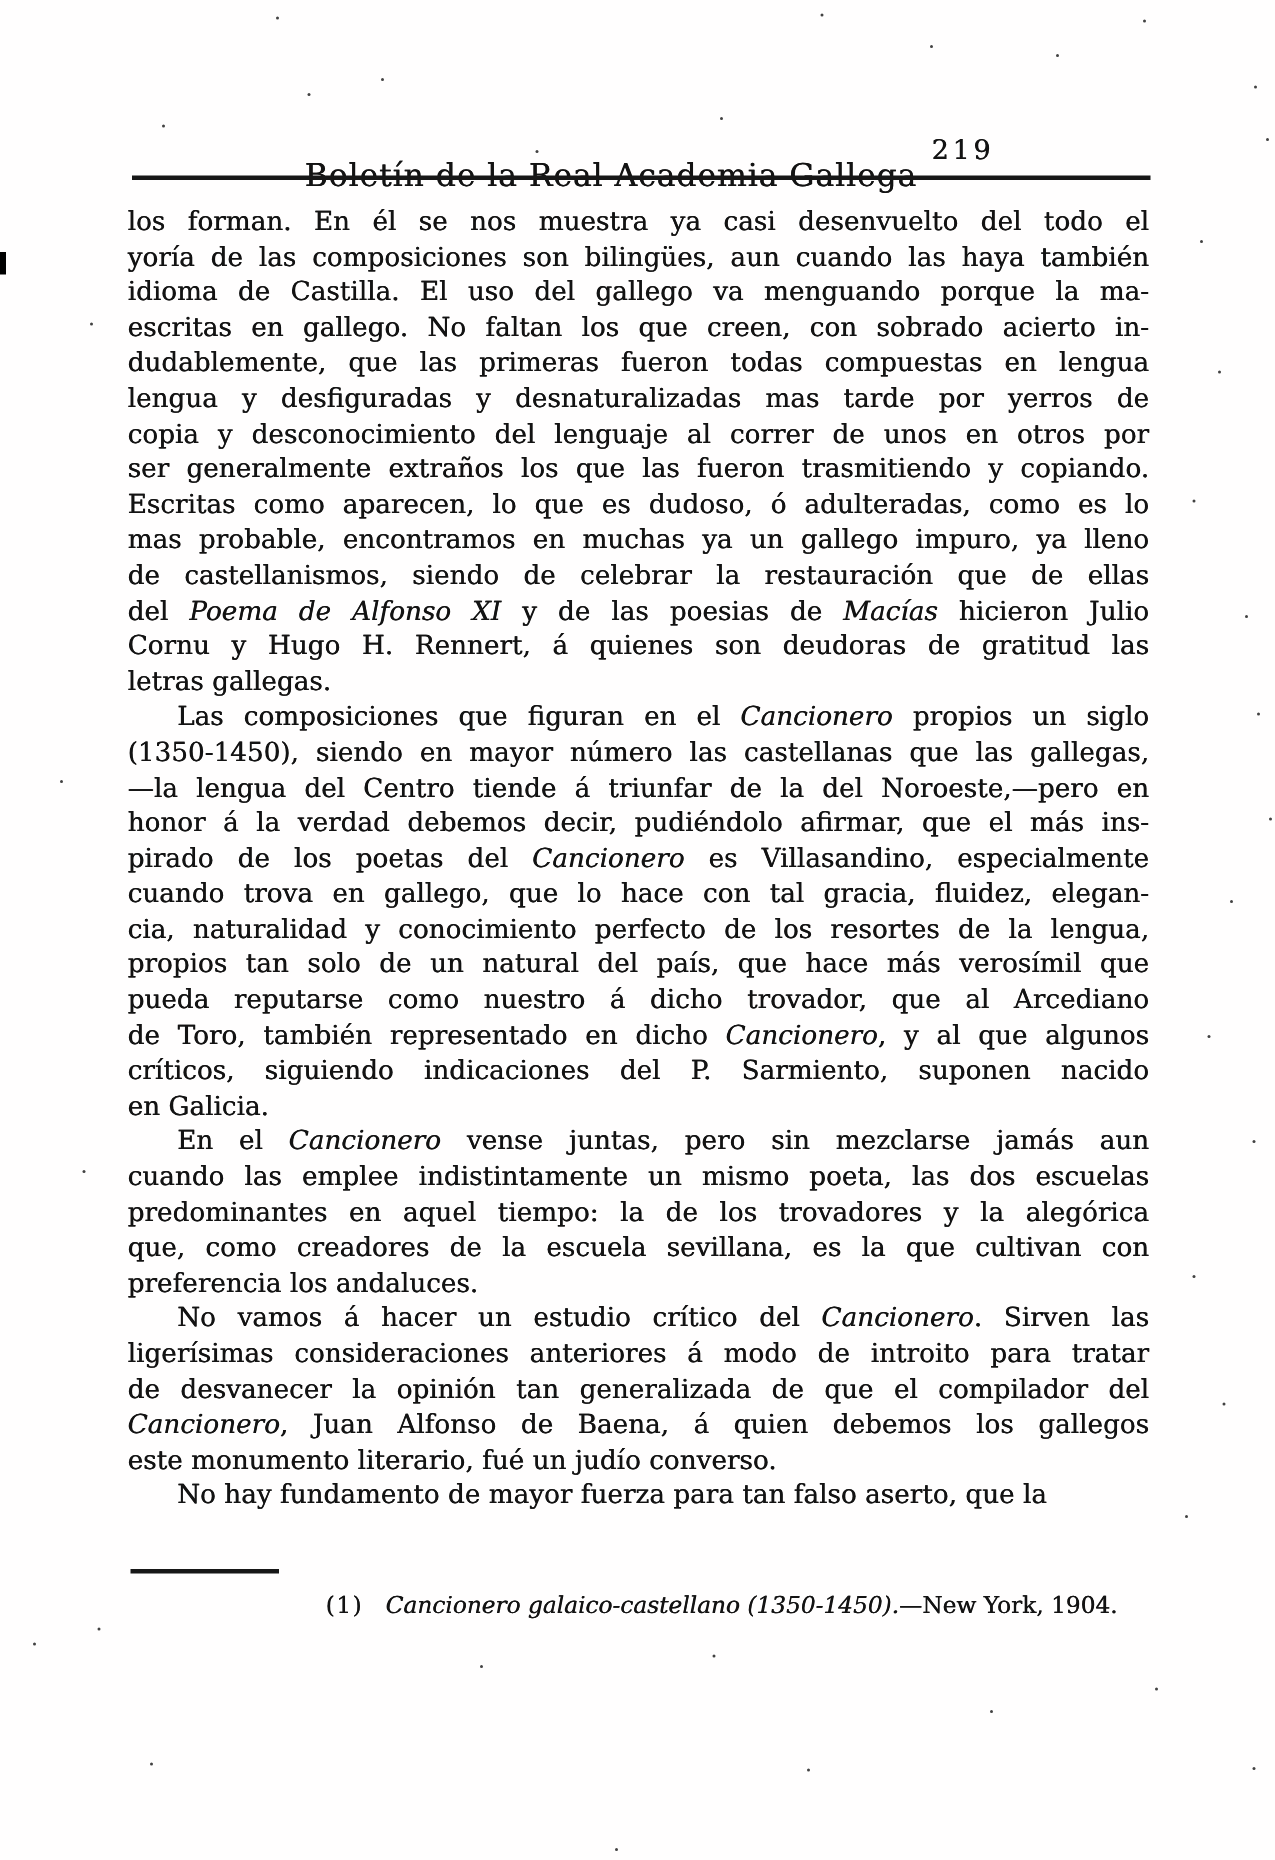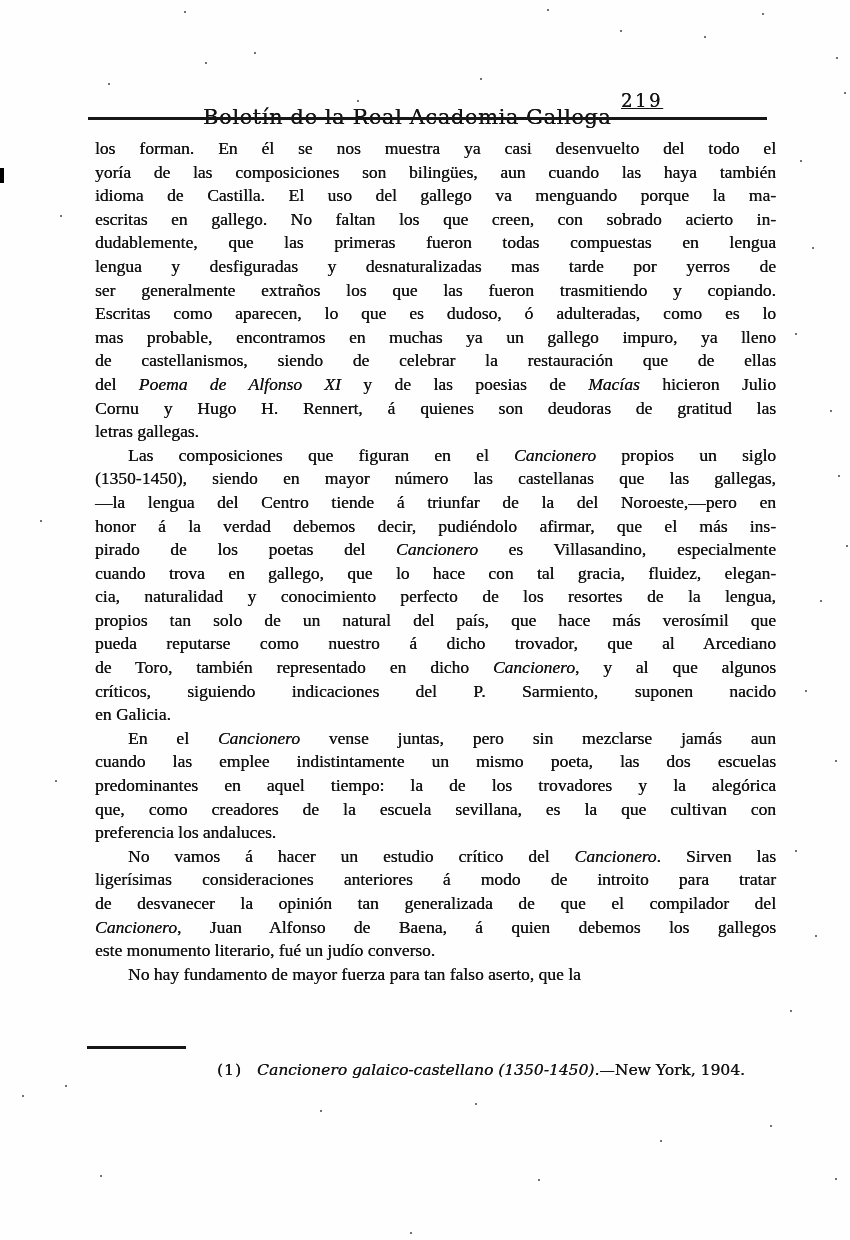--- a/index.html
+++ b/index.html
@@ -13,29 +13,29 @@
     position:relative; width:850px; height:1240px;
     background:#fffefe; color:#131313; overflow:hidden;
     text-shadow:0.25px 0 0 currentColor; 
   }
   .header-title {
     position:absolute; left:203px; top:104px;
     font-size:21px; line-height:26px; letter-spacing:0.6px; white-space:nowrap;
   }
   .page-number {
     position:absolute; left:621px; top:90px;
-    font-size:18px; letter-spacing:2.5px;text-decoration:underline;
+    font-size:18px; letter-spacing:2.5px;
   }
   .header-rule {
     position:absolute; left:88px; top:117px; width:679px; height:3px;
     background:#171717;
   }
   .bodytext {
-    position:absolute; left:95px; top:137px; width:681px;
-    font-size:17.5px; line-height:23.6px;font-family:Liberation Serif, serif;
+    position:absolute; left:85px; top:137px; width:681px;
+    font-size:17.5px; line-height:23.6px;
   }
   .line { height:23.6px; text-align:justify; text-align-last:justify; white-space:normal; }
   .line.ind { text-indent:33px; }
   .line.end { text-align-last:left; }
   .line em { font-style:italic; }
   .footnote-rule {
     position:absolute; left:87px; top:1046px; width:99px; height:2.5px;
     background:#171717;
   }
   .footnote {
@@ -63,20 +63,21 @@
 
   <div class="header-rule"></div>
 
   <div class="bodytext">
       <div class="line"><span>los forman. En él se nos muestra ya casi desenvuelto del todo el</span></div>
       <div class="line"><span>yoría de las composiciones son bilingües, aun cuando las haya también</span></div>
       <div class="line"><span>idioma de Castilla. El uso del gallego va menguando porque la ma-</span></div>
       <div class="line"><span>escritas en gallego. No faltan los que creen, con sobrado acierto in-</span></div>
       <div class="line"><span>dudablemente, que las primeras fueron todas compuestas en lengua</span></div>
       <div class="line"><span>lengua y desfiguradas y desnaturalizadas mas tarde por yerros de</span></div>
+      <div class="line"><span>copia y desconocimiento del lenguaje al correr de unos en otros por</span></div>
       <div class="line"><span>ser generalmente extraños los que las fueron trasmitiendo y copiando.</span></div>
       <div class="line"><span>Escritas como aparecen, lo que es dudoso, ó adulteradas, como es lo</span></div>
       <div class="line"><span>mas probable, encontramos en muchas ya un gallego impuro, ya lleno</span></div>
       <div class="line"><span>de castellanismos, siendo de celebrar la restauración que de ellas</span></div>
       <div class="line"><span>del </span><em>Poema de Alfonso XI</em><span> y de las poesias de </span><em>Macías</em><span> hicieron Julio</span></div>
       <div class="line"><span>Cornu y Hugo H. Rennert, á quienes son deudoras de gratitud las</span></div>
       <div class="line end"><span>letras gallegas.</span></div>
       <div class="line ind"><span>Las composiciones que figuran en el </span><em>Cancionero</em><span> propios un siglo</span></div>
       <div class="line"><span>(1350-1450), siendo en mayor número las castellanas que las gallegas,</span></div>
       <div class="line"><span>—la lengua del Centro tiende á triunfar de la del Noroeste,—pero en</span></div>

